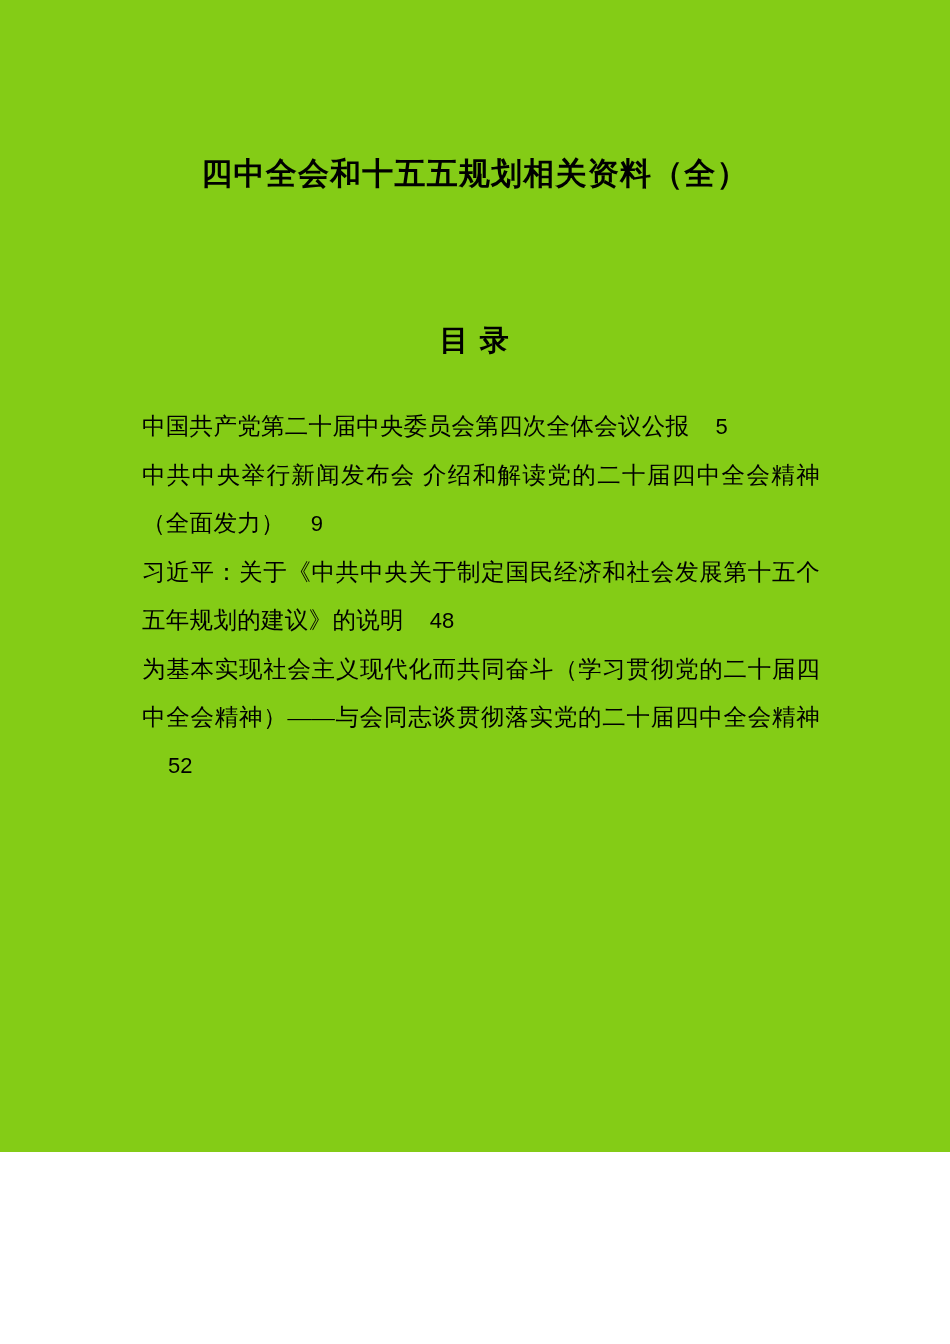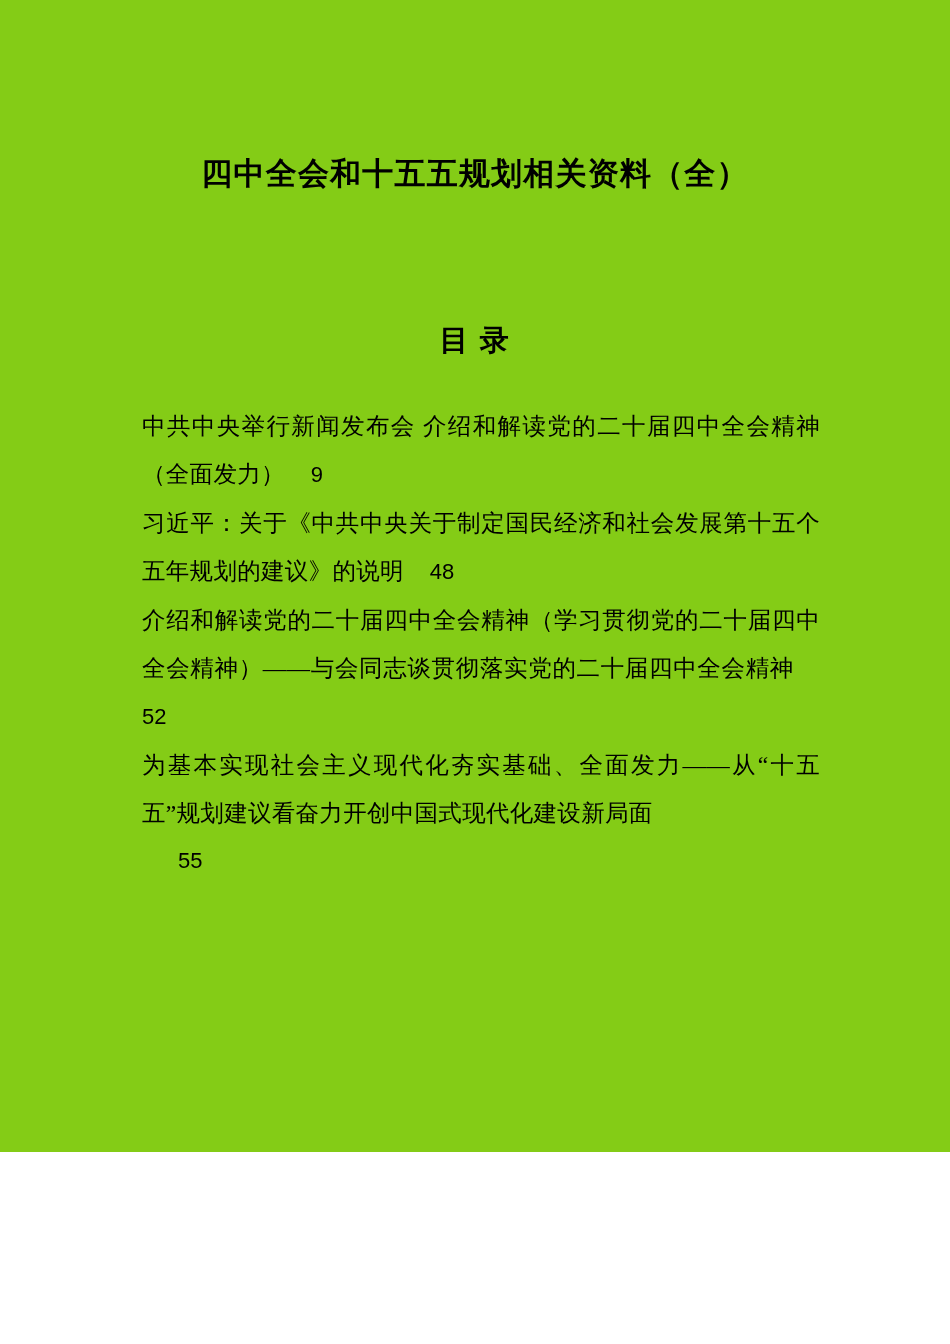--- a/index.html
+++ b/index.html
@@ -115,35 +115,35 @@
 
 <div class="page">
 
   <div class="doc-title">四中全会和十五五规划相关资料（全）</div>
 
   <div class="toc-heading">目 录</div>
 
   <div class="toc-block">
 
 
+    <p class="toc-entry">
+      <span class="title-text">中国共产党第二十届中央委员会第四次全体会议公报</span><span class="gap"></span><span class="pageno">5</span>
+    </p>
 
     <p class="toc-entry">
       <span class="title-text">中共中央举行新闻发布会 介绍和解读党的二十届四中全会精神（全面发力）</span><span class="gap"></span><span class="pageno">9</span>
     </p>
 
 
     <p class="toc-entry">
       <span class="title-text">习近平：关于《中共中央关于制定国民经济和社会发展第十五个五年规划的建议》的说明</span><span class="gap"></span><span class="pageno">48</span>
     </p>
 
 
     <p class="toc-entry">
-      <span class="title-text">介绍和解读党的二十届四中全会精神（学习贯彻党的二十届四中全会精神）——与会同志谈贯彻落实党的二十届四中全会精神</span><span class="gap"></span><span class="pageno">52</span>
+      <span class="title-text">为基本实现社会主义现代化而共同奋斗（学习贯彻党的二十届四中全会精神）——与会同志谈贯彻落实党的二十届四中全会精神</span><span class="gap"></span><span class="pageno">52</span>
     </p>
 
-    <p class="toc-entry own-line-number">
-      <span class="title-text">为基本实现社会主义现代化夯实基础、全面发力——从“十五五”规划建议看奋力开创中国式现代化建设新局面</span><span class="pageno-ownline">55</span>
-    </p>
 
 
   </div>
 
 </div>
 
 </body></html>

